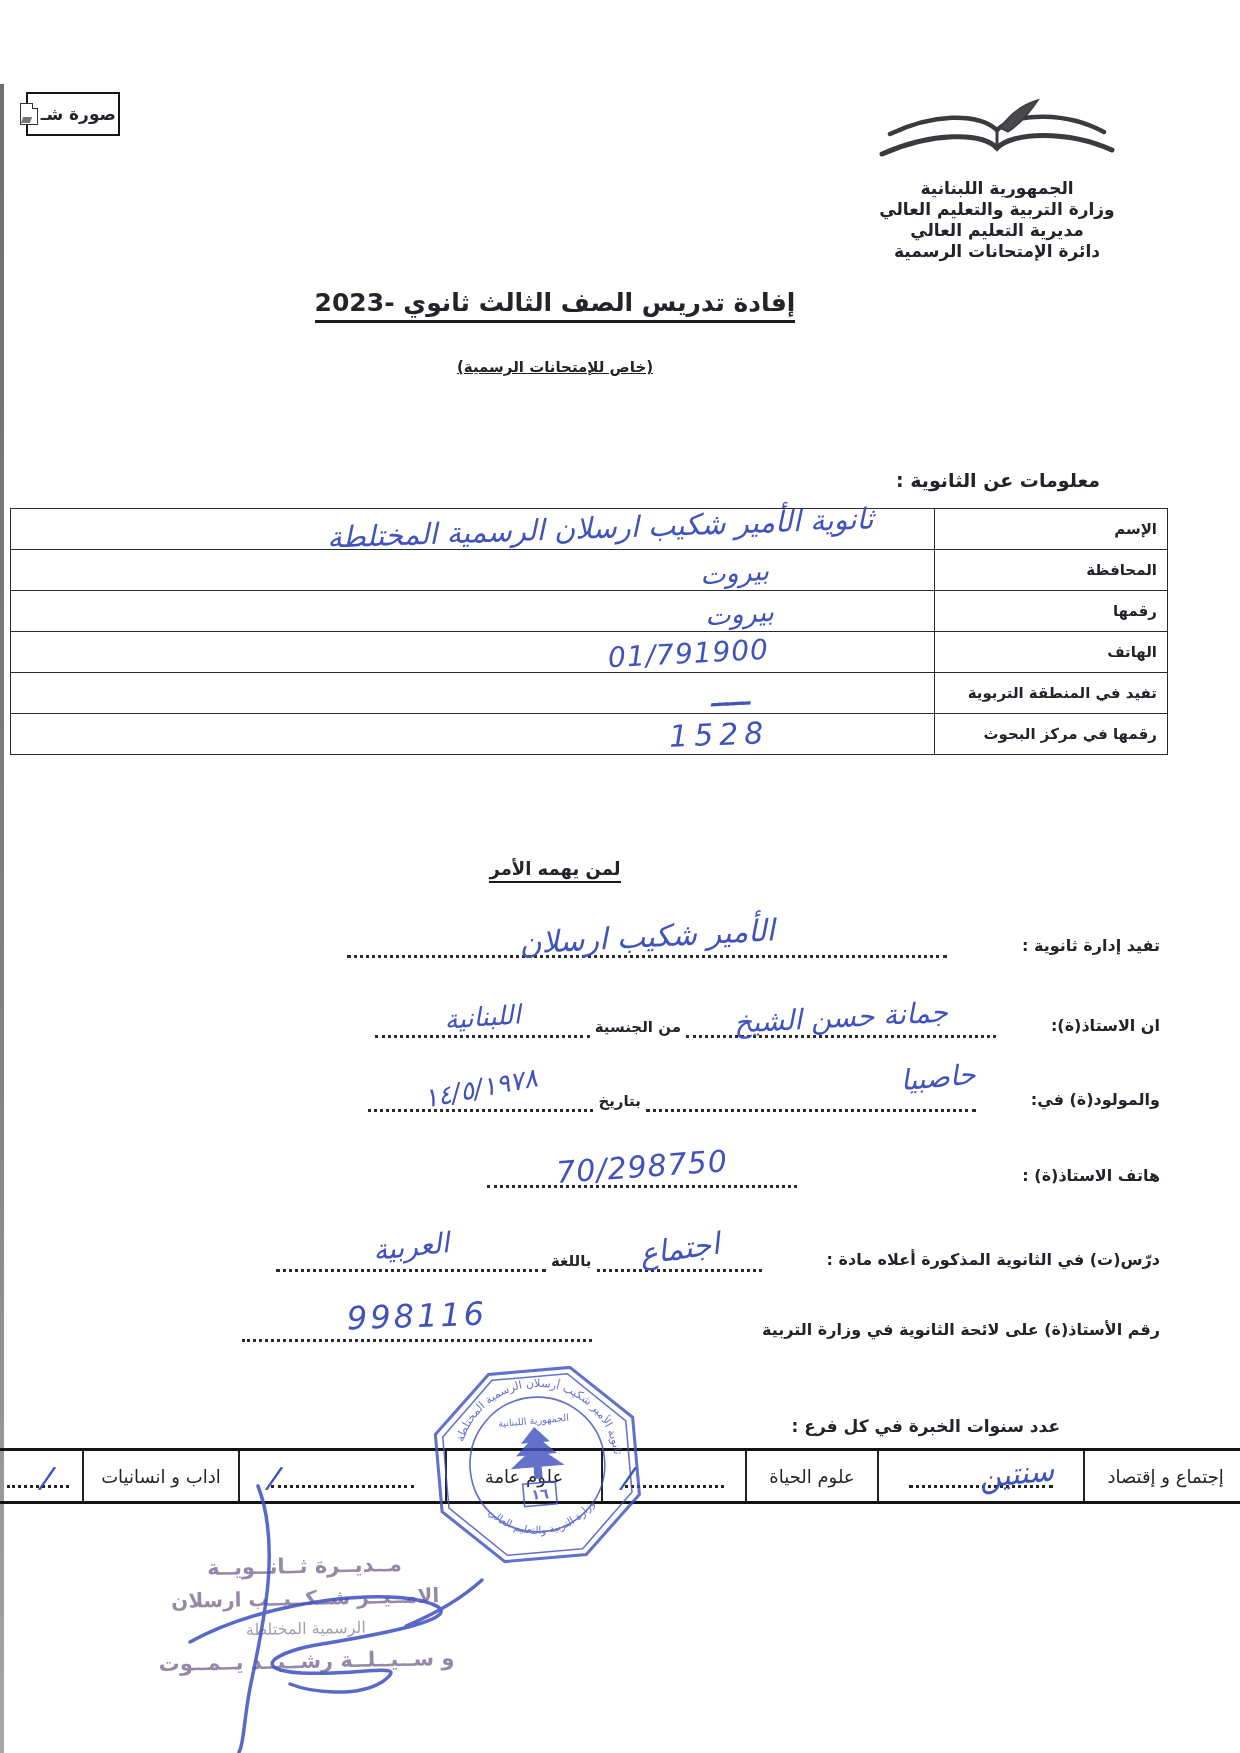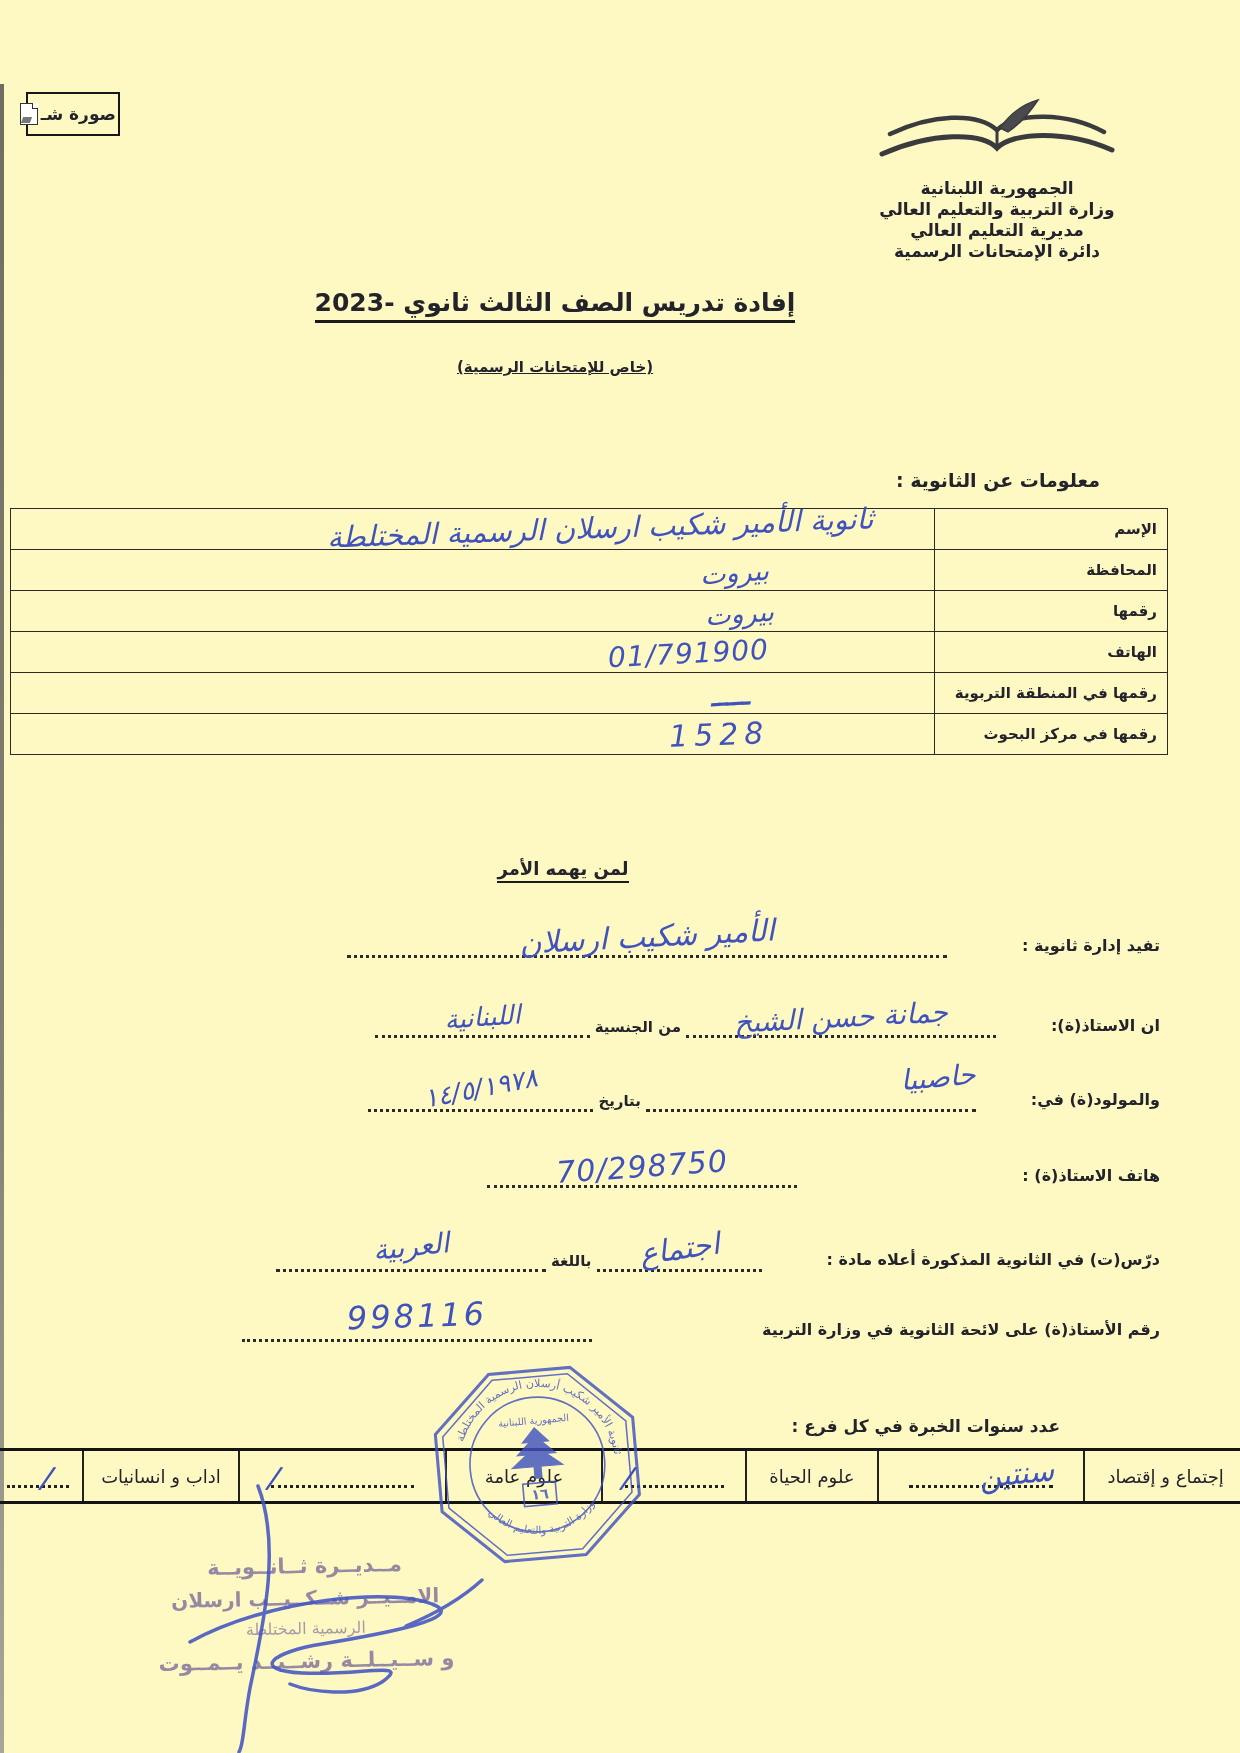--- a/index.html
+++ b/index.html
@@ -1,18 +1,18 @@
 <!DOCTYPE html>
 <html lang="ar"><head>
 <meta charset="utf-8">
 <style>
   html,body{margin:0;padding:0;background:#d9d9d6;}
   .page{
     position:relative; width:1240px; height:1753px; margin:0 auto;
-    background:#fef9c3; overflow:hidden;
+    background:#ffffff; overflow:hidden;
     font-family:"DejaVu Sans",sans-serif; color:#23232b;
   }
   .scan-edge{position:absolute; left:0; top:84px; bottom:0; width:4px;
     background:linear-gradient(180deg,#3f3f3f 0%,#5a5a5a 60%,#8a8a8a 100%); opacity:.75;}
 
   
   .photo-box{position:absolute; left:26px; top:92px; width:94px; height:44px;
     border:2px solid #161616; display:flex; align-items:center; gap:3px;
     direction:rtl; padding:0 2px; box-sizing:border-box;}
   .photo-box .lbl{font-weight:bold; font-size:17px; white-space:nowrap;}
@@ -41,21 +41,21 @@
   .hw{color:#4053bd; white-space:nowrap; display:inline-block;
       font-style:italic; letter-spacing:1px;}
   td.val .hw{position:absolute; bottom:2px;}
   .v1{right:60px; font-size:29px; transform:rotate(-2deg); bottom:4px!important;}
   .v2{right:165px; font-size:27px; transform:rotate(-4deg);}
   .v3{right:160px; font-size:27px; transform:rotate(-4deg);}
   .v4{right:165px; font-size:28px; transform:rotate(-3deg); direction:ltr;}
   .v5{right:185px; font-size:26px; font-weight:bold; transform:rotate(-3deg);}
   .v6{right:165px; font-size:30px; transform:rotate(-2deg); direction:ltr; letter-spacing:6px;}
 
-  .towhom{position:absolute; top:858px; left:0; width:1110px; text-align:center; direction:rtl;margin-left:8px;}
+  .towhom{position:absolute; top:858px; left:0; width:1110px; text-align:center; direction:rtl;}
   .towhom span{font-size:18px; font-weight:bold; border-bottom:2.5px solid #1b1b1b; padding-bottom:2px; display:inline-block;}
 
   
   .fline{position:absolute; right:80px; height:50px; direction:rtl; display:flex; align-items:flex-end;}
   .fline .flabel{font-size:16px; font-weight:bold; white-space:nowrap; padding-bottom:3px;}
   .fline .mid{font-size:15px; font-weight:bold; white-space:nowrap; padding-bottom:2px; margin:0 5px;}
   .dots{position:relative; height:40px; border-bottom:3px dotted #2b2b2b; box-sizing:border-box; flex:0 0 auto;}
   .dots .hw{position:absolute; bottom:1px; width:100%; text-align:center;}
   .lA{top:908px;} .lA .dots{width:600px; margin-right:75px;}
   .lA .hw{font-size:30px; transform:rotate(-3deg);}
@@ -152,21 +152,21 @@
             <span class="hw v3">بيروت</span>
           </td>
     </tr>
     <tr>
       <td class="lbl">الهاتف</td>
       <td class="val">
             <span class="hw v4">01/791900</span>
           </td>
     </tr>
     <tr>
-      <td class="lbl">رقمها في المنطقة التربوية</td>
+      <td class="lbl">تفيد في المنطقة التربوية</td>
       <td class="val">
             <span class="hw v5">ـــــ</span>
           </td>
     </tr>
     <tr>
       <td class="lbl">رقمها في مركز البحوث</td>
       <td class="val">
             <span class="hw v6">1528</span>
           </td>
     </tr>

